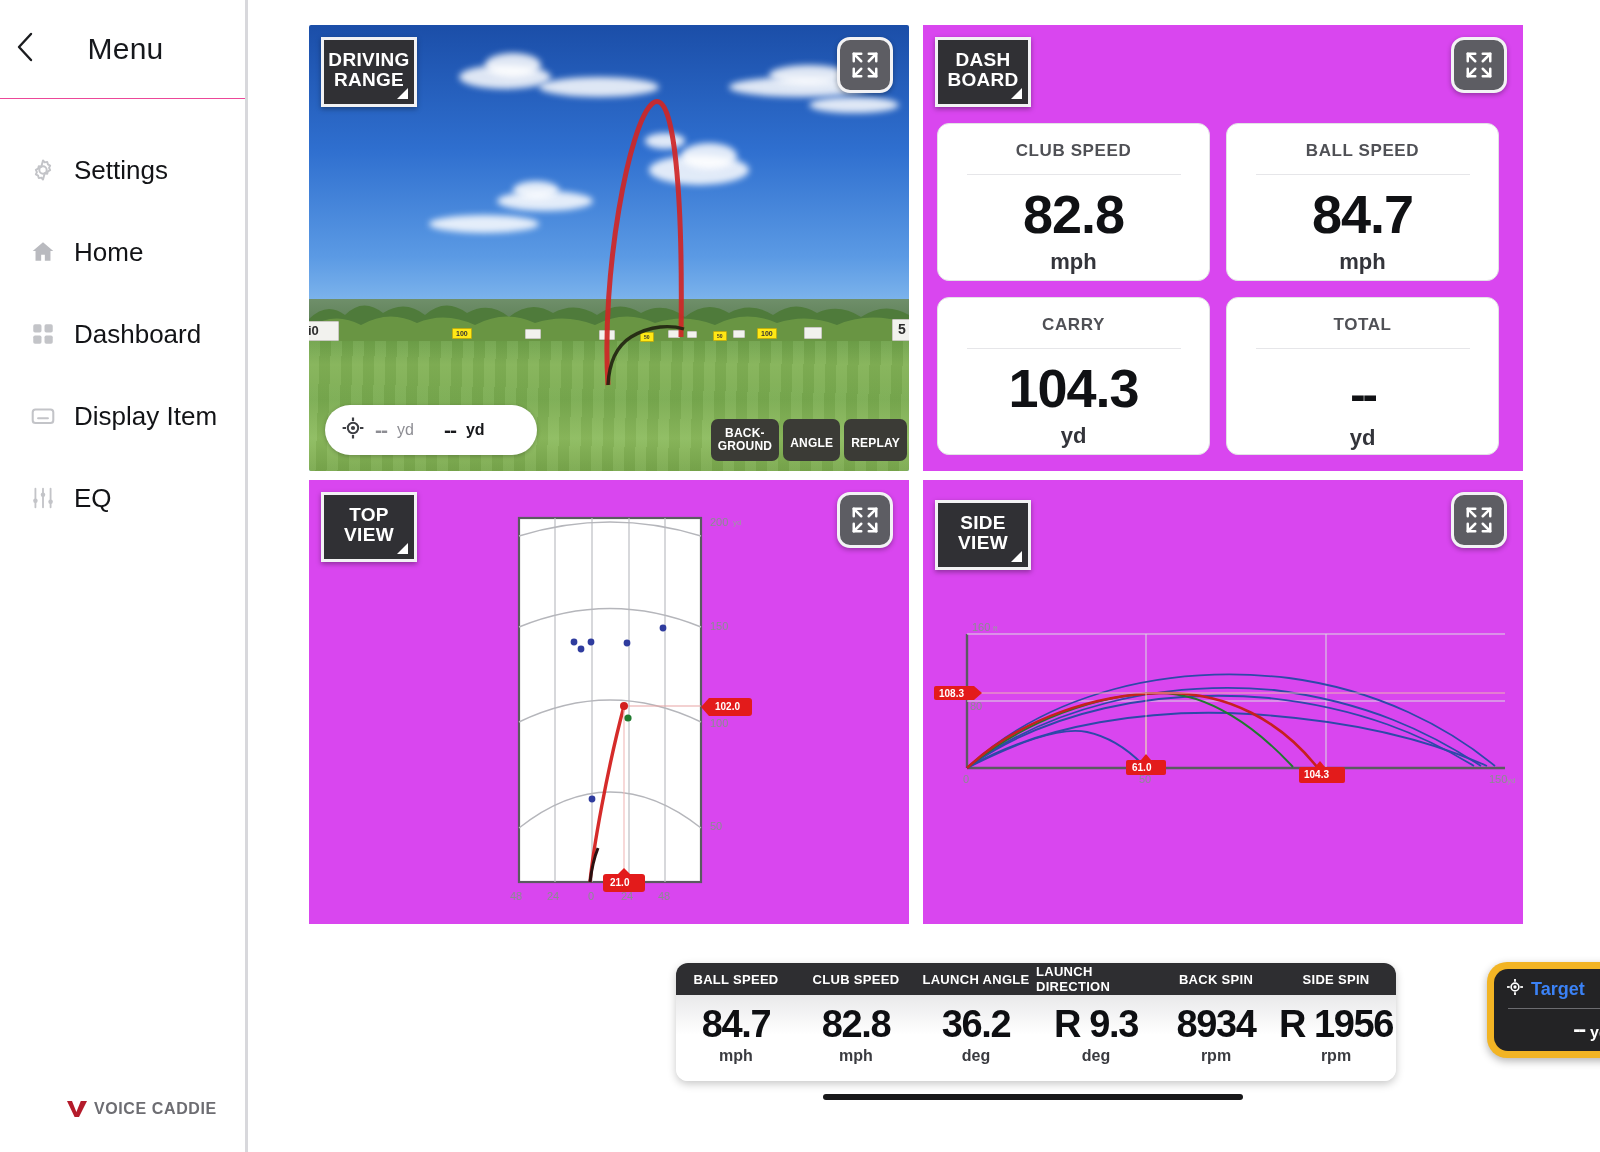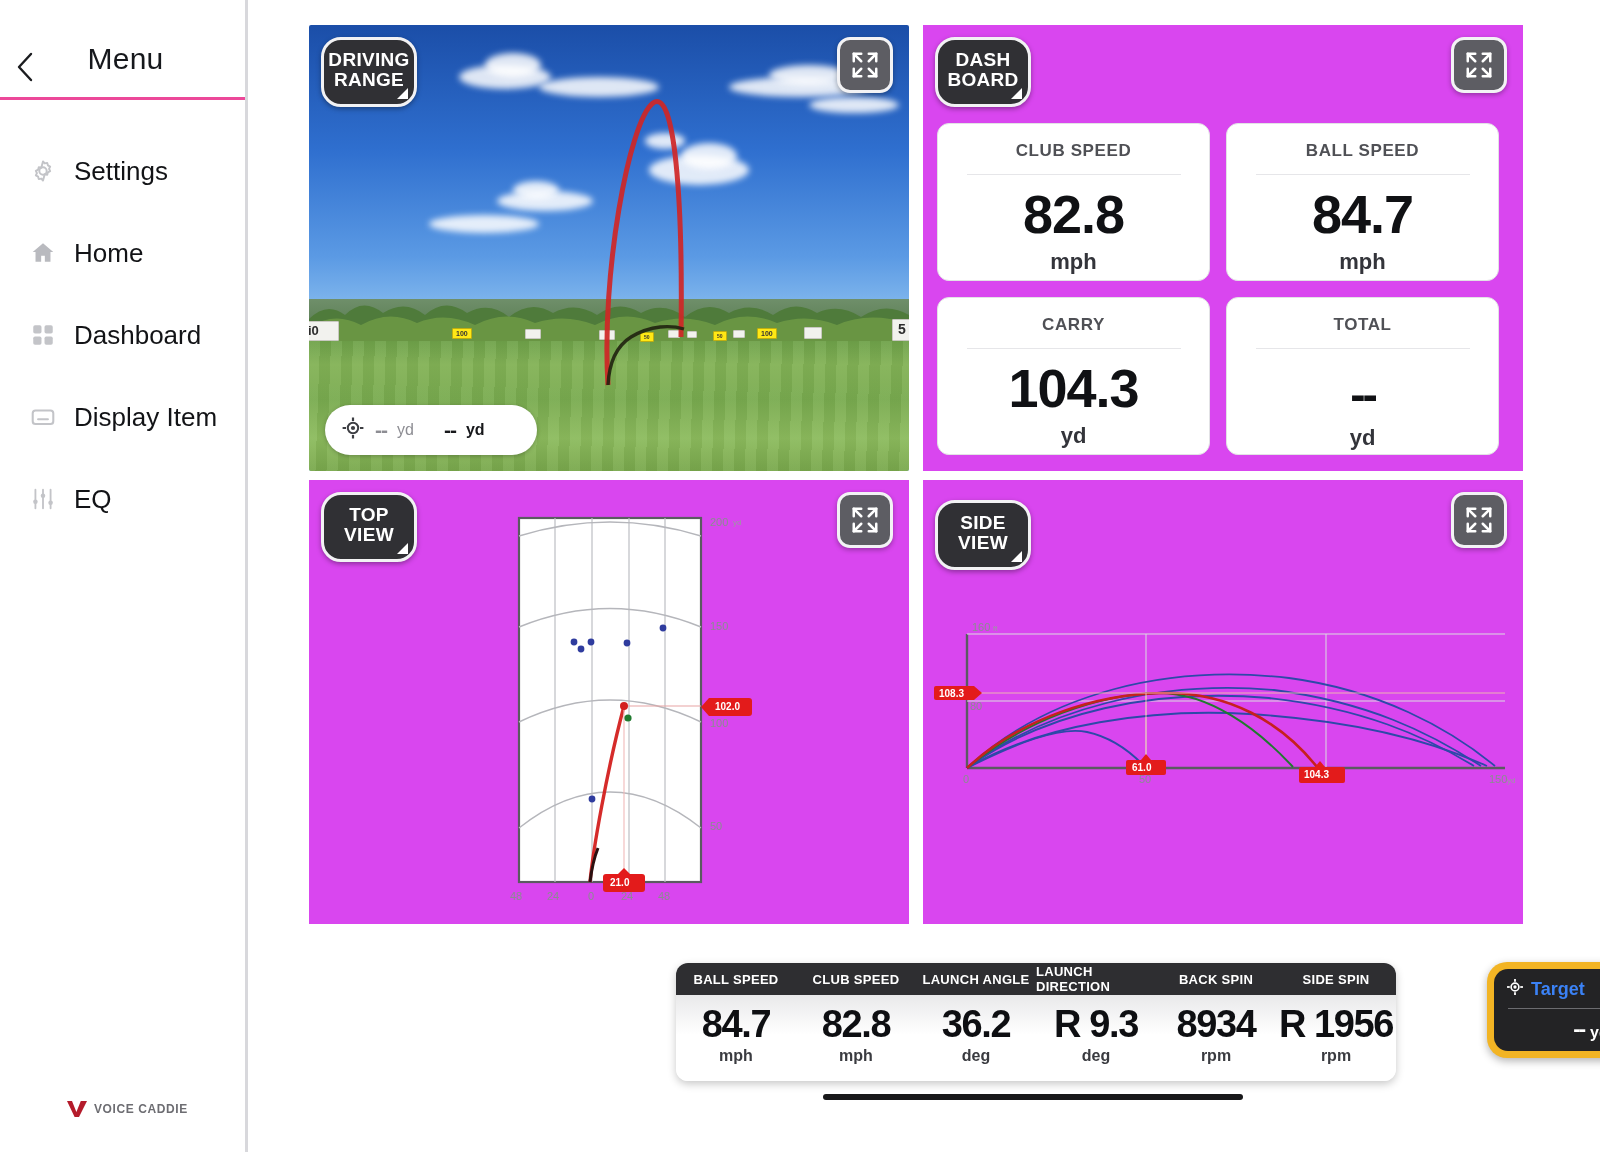--- a/index.html
+++ b/index.html
@@ -13,24 +13,23 @@
 
   
   #sidebar {
     width: 248px; height: 1152px;
     background: #ffffff;
     border-right: 3px solid #d8d8dc;
     position: relative;
     flex: 0 0 248px;
   }
   .side-header {
-    height: 80px; display: flex; align-items: center;
-    border-bottom: 3px solid #ec4899;
+    height: 99px; display: flex; align-items: center;
+    border-bottom: 1px solid #ec4899;
     position: relative;
-    margin-top: 20px;
   }
   .back-chevron {
     position: absolute; left: 14px; top: 30px;
     width: 24px; height: 34px; cursor: pointer;
   }
   .side-title {
     width: 100%; text-align: center;
     font-size: 30px; color: #16181c; font-weight: 400;
     letter-spacing: .2px; padding-left: 6px;
   }
@@ -40,34 +39,34 @@
     height: 82px; padding-left: 30px; cursor: pointer;
     gap: 18px;
   }
   .nav-ic { width: 26px; height: 26px; display:flex; align-items:center; justify-content:center; flex: 0 0 26px;}
   .nav-label { font-size: 26px; color: #121316; }
 
   .brand {
     position: absolute; left: 66px; bottom: 34px;
     display: flex; align-items: center; gap: 6px;
   }
-  .brand-txt { font-size: 12px; font-weight: bold; color: #6d6d72; letter-spacing: .6px;}
+  .brand-txt { font-size: 16px; font-weight: bold; color: #6d6d72; letter-spacing: .6px;}
 
   
   #main { position: relative; flex: 1; height: 1152px; background: #fff; }
 
   
   .panel { position: absolute; background: #d946ef; }
 
   
   .tagbtn {
     position: absolute; z-index: 6;
     background: #303034; color: #fff;
     border: 3px solid #f2f2f4;
-    border-radius: 20px;
+    border-radius: 0;
     font-size: 19px; font-weight: bold; line-height: 1.05;
     text-align: center; letter-spacing: .3px;
     display: flex; align-items: center; justify-content: center;
     box-shadow: 0 2px 5px rgba(0,0,0,.35);
     cursor: pointer; padding: 6px 10px 10px 10px;
   }
   .tagbtn .corner {
     position: absolute; right: 6px; bottom: 5px;
     width: 0; height: 0;
     border-left: 11px solid transparent;
@@ -341,20 +340,32 @@
               <line x1="1.6" y1="12" x2="5" y2="12" stroke="#3d3e43" stroke-width="2.2"></line>
               <line x1="19" y1="12" x2="22.4" y2="12" stroke="#3d3e43" stroke-width="2.2"></line>
             </svg>
         </span>
         <span class="v1">--</span>
         <span class="u1">yd</span>
         <span class="v2">--</span>
         <span class="u2">yd</span>
       </div>
 
+      <div class="rbtns">
+        <div class="rbtn">
+          <span>BACK-</span><br>
+          <span>GROUND</span>
+        </div>
+        <div class="rbtn" style="padding-top:18px;">
+          <span>ANGLE</span>
+        </div>
+        <div class="rbtn" style="padding-top:18px;">
+          <span>REPLAY</span>
+        </div>
+      </div>
     </div>
 
     <div class="panel" id="dash">
       <div class="tagbtn" style="left:12px;top:12px;width:96px;height:70px;">
         <div>
           <span>DASH</span><br>
           <span>BOARD</span>
         </div>
         <span class="corner"></span>
       </div>

